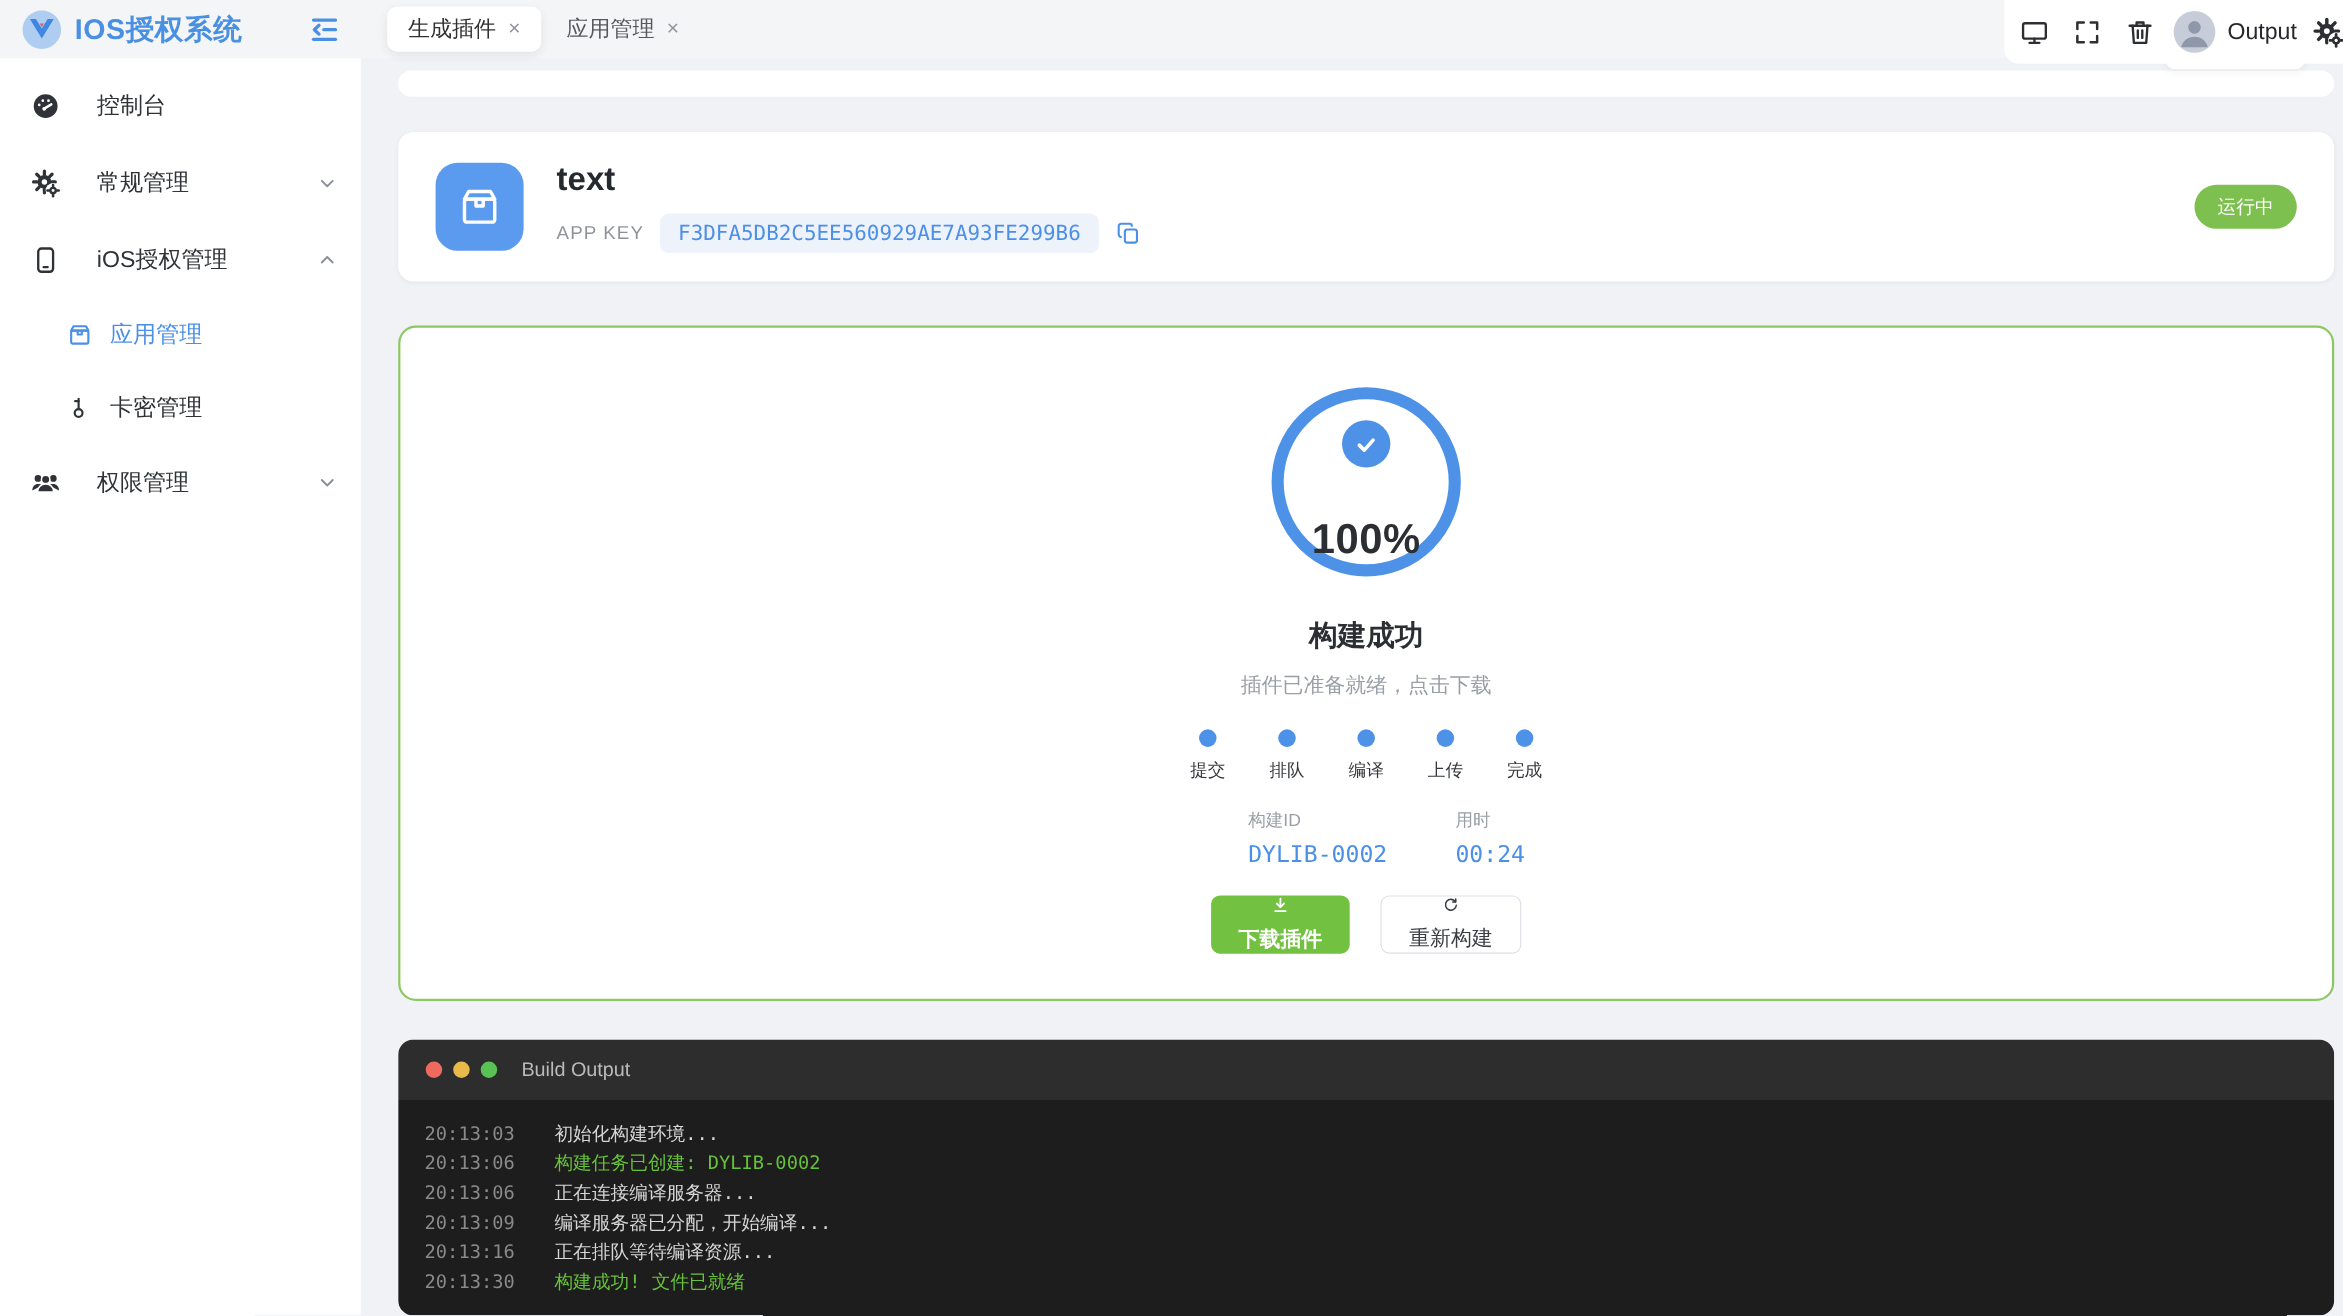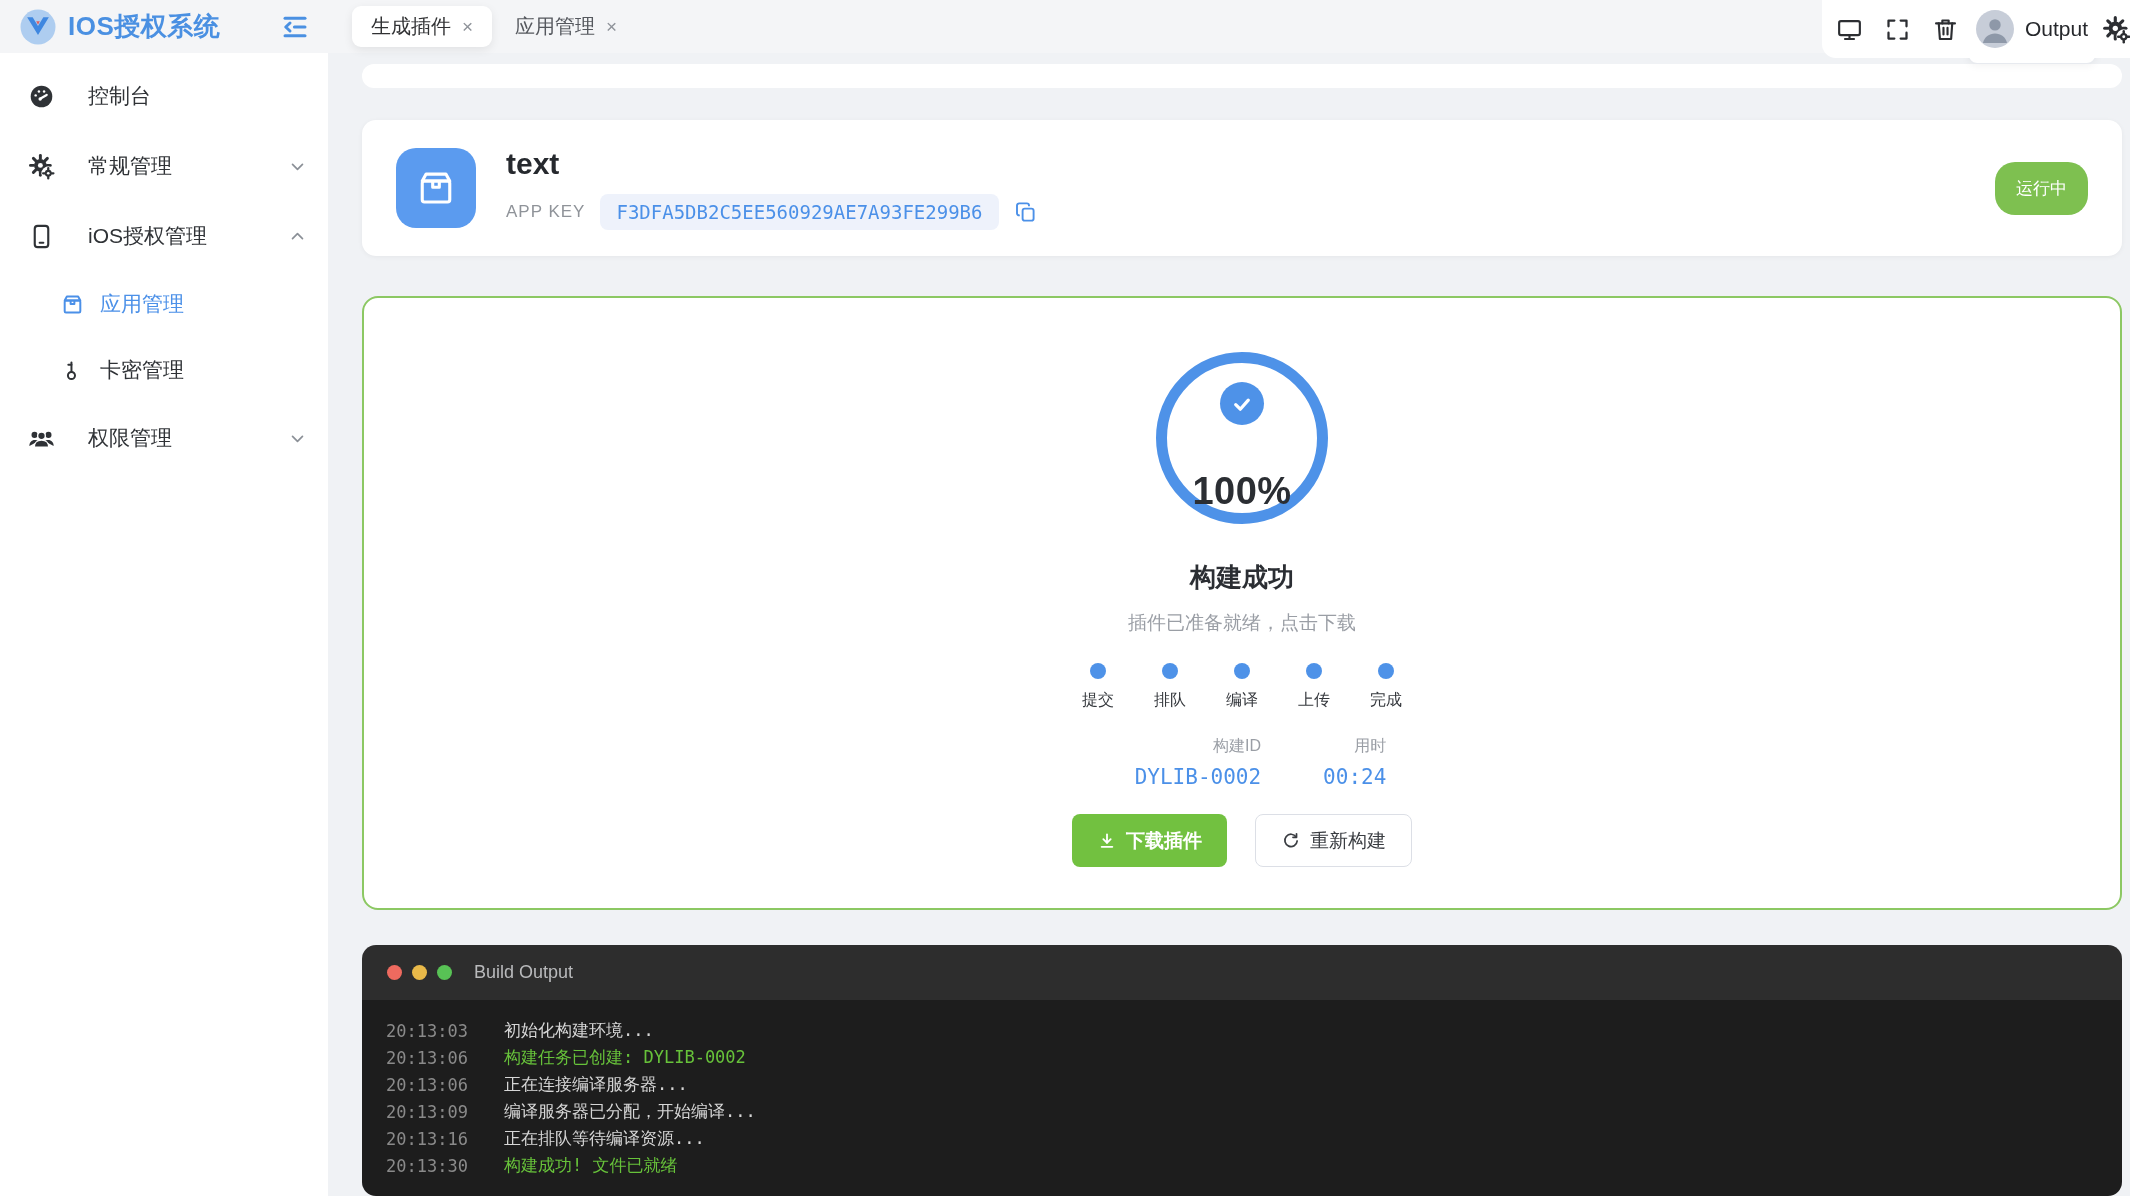--- a/index.html
+++ b/index.html
@@ -61,44 +61,44 @@
   .app-icon { width:80px; height:80px; border-radius:20px; background:#5b9bef;
               display:flex; align-items:center; justify-content:center; flex:0 0 auto; }
   .app-icon svg { width:44px; height:44px; color:#ffffff; }
   .app-info { margin-left:30px; }
   .app-name { font-size:30px; font-weight:bold; color:#26292e; }
   .app-key-row { display:flex; align-items:center; gap:15px; margin-top:13px; }
   .app-key-label { font-size:17px; color:#8f9399; letter-spacing:1px; }
   .app-key-pill { background:#eef2fb; color:#4b90e8; font-size:19px; padding:7px 16px; border-radius:8px; }
   .copy-btn { width:24px; height:24px; color:#4b90e8; cursor:pointer; }
   .status-badge { margin-left:auto; background:#7ec050; color:#ffffff; font-size:17px;
-                  padding:0 21px; height:53px; display:flex; align-items:center; border-radius:20px; }
+                  padding:0 21px; height:40px; display:flex; align-items:center; border-radius:20px; }
 
   
   .build-card { position:absolute; left:362px; top:296px; width:1760px; height:614px; background:#ffffff;
                 border:2px solid #8cc863; border-radius:16px;
                 display:flex; flex-direction:column; align-items:center; }
   .progress-ring { margin-top:54px; width:172px; height:172px; border:11px solid #4e92e8; border-radius:50%;
                    display:flex; flex-direction:column; align-items:center;gap:40px; }
   .check-badge { width:44px; height:44px; border-radius:50%; background:#4e92e8; margin-top:19px;
                  display:flex; align-items:center; justify-content:center; }
   .check-badge svg { width:26px; height:26px; }
   .progress-pct { font-size:38px; font-weight:bold; color:#2b2e33; margin-top:5px; letter-spacing:0.5px; }
   .build-title { margin-top:36px; font-size:26px; font-weight:bold; color:#2b2e33; }
   .build-subtitle { margin-top:15px; font-size:19px; color:#9a9ea5; }
   .steps { margin-top:27px; display:flex; }
   .step { width:72px; display:flex; flex-direction:column; align-items:center; }
   .step-dot { width:16px; height:16px; border-radius:50%; background:#4e92e8; }
   .step-label { margin-top:11px; font-size:16px; color:#35383d; }
-  .build-info { margin-top:25px; display:flex; gap:62px; text-align:right;margin-left:37px; }
+  .build-info { margin-top:25px; display:flex; gap:62px; text-align:left;margin-left:37px; }
   .bi-label { font-size:16px; color:#9a9ea5; }
   .bi-value { margin-top:8px; font-size:21px; color:#4b90e8; }
   .build-actions { margin-top:25px; display:flex; gap:28px; }
   .btn { display:flex; align-items:center; gap:9px; border-radius:8px; font-size:19px; cursor:pointer;
-         height:53px; padding:0 25px; }
+         height:53px; padding:0 25px;flex-direction:column; }
   .btn svg { width:20px; height:20px; }
   .btn-download { background:#72c140; color:#ffffff; font-weight:bold; border:none; }
   .btn-rebuild { background:#ffffff; color:#3a3d42; border:1px solid #dcdfe6; }
 
   
   .terminal { position:absolute; left:362px; top:945px; width:1760px; height:251px;
               border-radius:14px; overflow:hidden; }
   .terminal-header { height:55px; background:#2d2d2d; display:flex; align-items:center; padding:0 25px; }
   .tdot { width:15px; height:15px; border-radius:50%; margin-right:10px; }
   .tdot.red { background:#ee6a5f; } .tdot.yellow { background:#e9b949; } .tdot.green { background:#58c255; }

